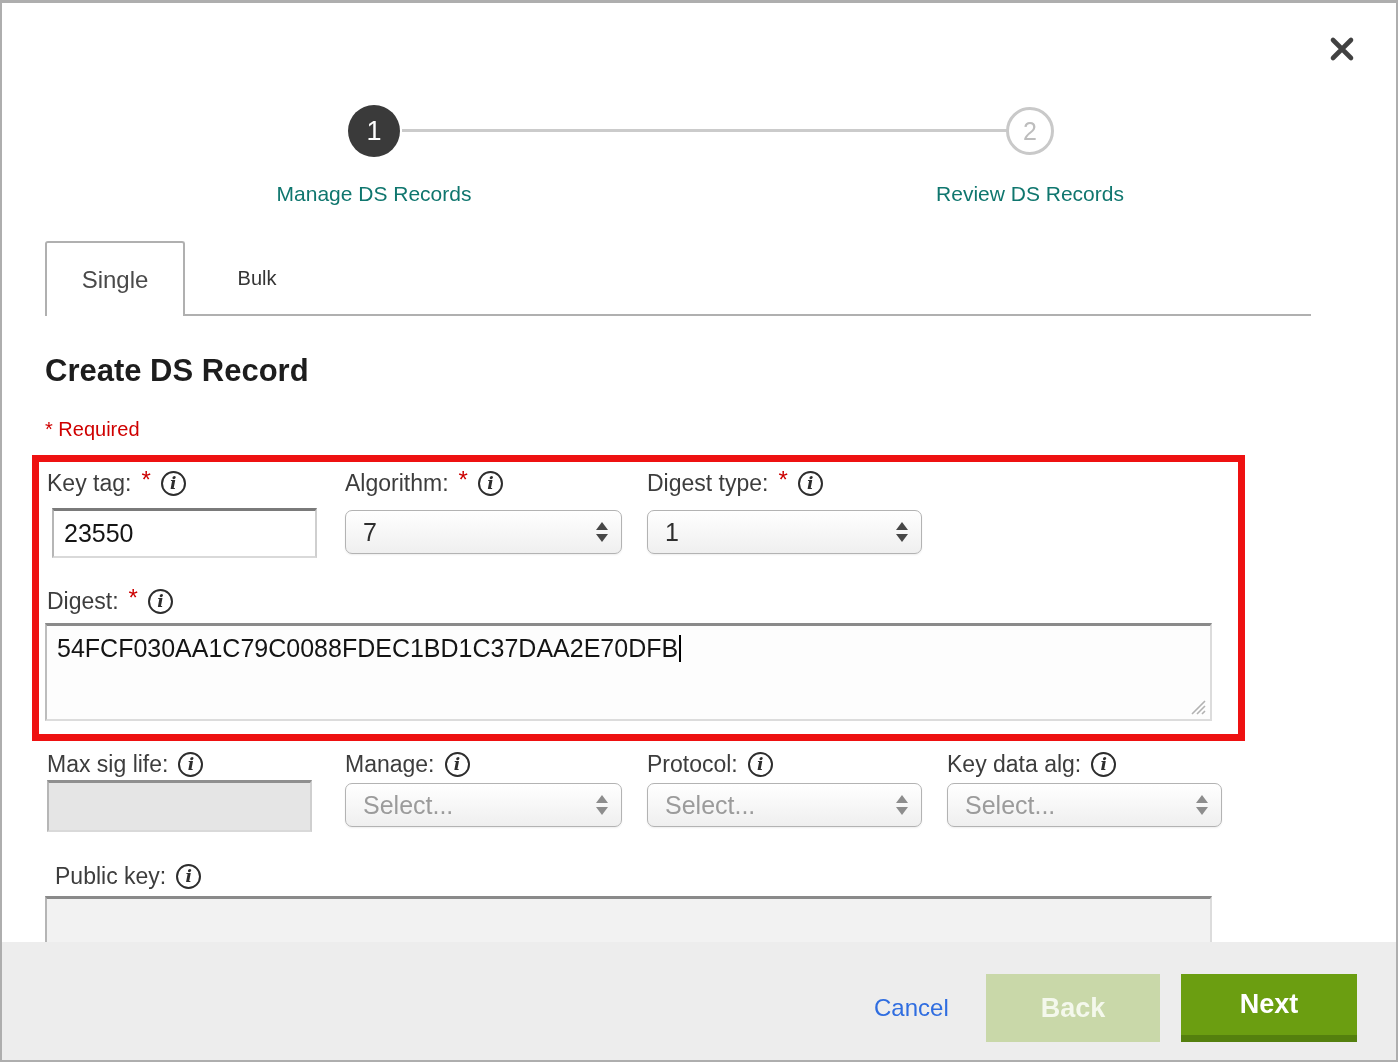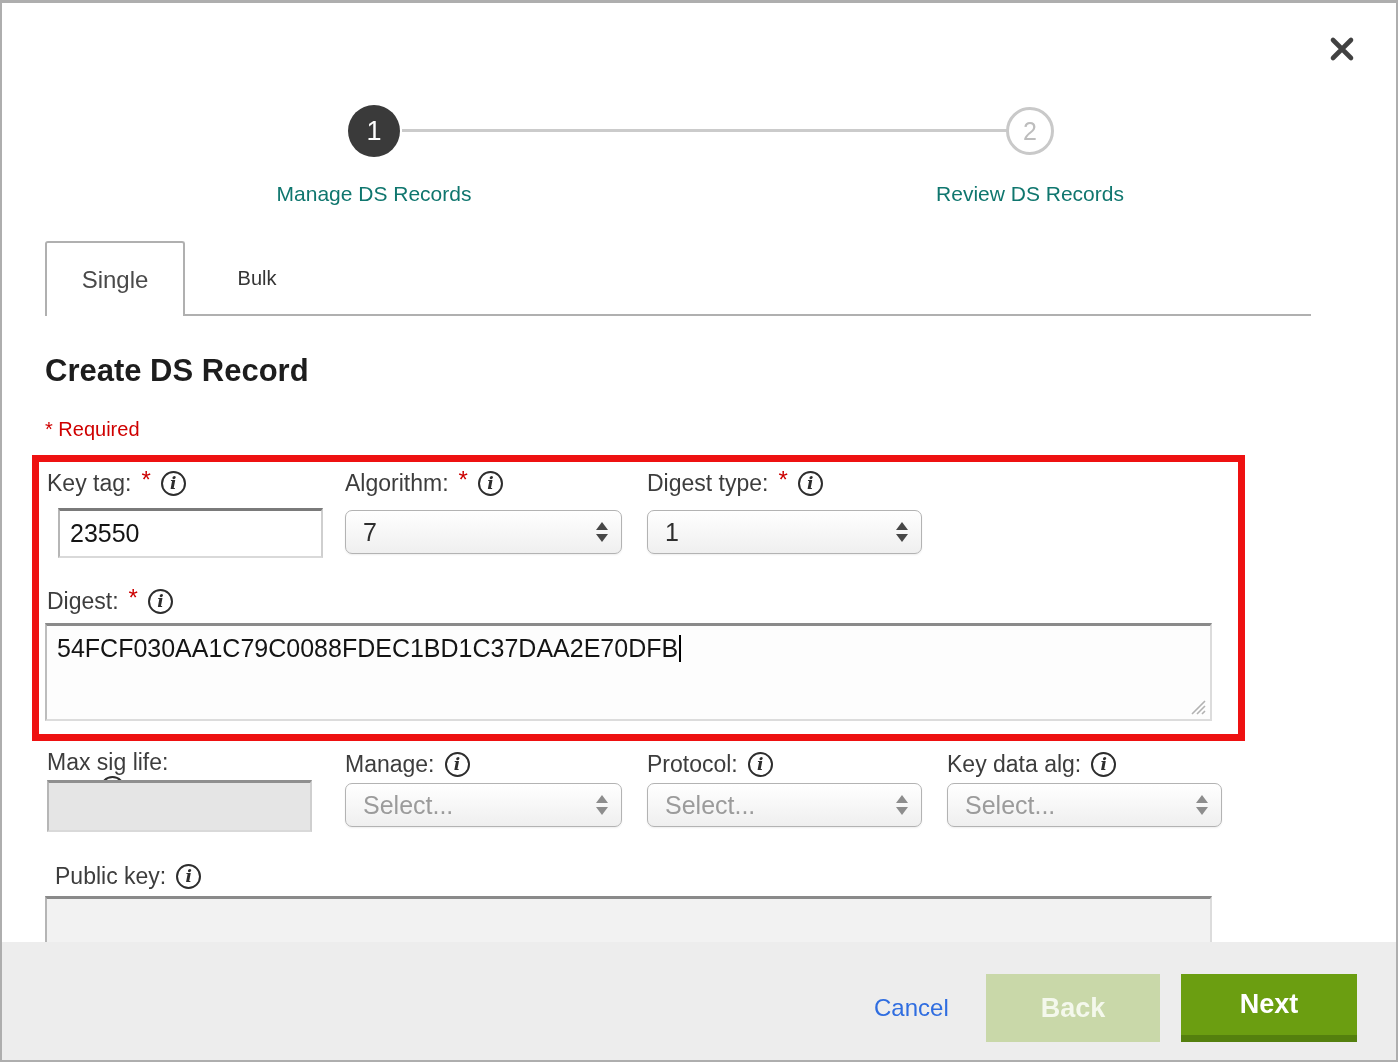--- a/index.html
+++ b/index.html
@@ -112,21 +112,21 @@
     <span>Algorithm:</span>
     <span class="req">*</span>
     <span class="info">i</span>
   </div>
   <div class="field-label" style="left:645px; top:465px;">
     <span>Digest type:</span>
     <span class="req">*</span>
     <span class="info">i</span>
   </div>
 
-  <input class="text-input" style="left: 56px; top: 505px; width: 265px; height: 50px;" value="23550">
+  <input class="text-input" style="left: 50px; top: 505px; width: 265px; height: 50px;" value="23550">
   <div class="select" style="left:343px; top:507px; width:277px; height:44px;">
     <span>7</span>
     <span class="arrows">
         <span class="arr-up"></span>
         <span class="arr-dn"></span>
       </span>
   </div>
   <div class="select" style="left:645px; top:507px; width:275px; height:44px;">
     <span>1</span>
     <span class="arrows">
@@ -140,21 +140,21 @@
     <span class="req">*</span>
     <span class="info">i</span>
   </div>
   <div class="digest-box">
     <span>54FCF030AA1C79C0088FDEC1BD1C37DAA2E70DFB</span><span class="caret"></span>
     <svg class="resize-grip" width="17" height="17" viewBox="0 0 17 17">
       <path d="M2 15 L15 2 M7 15 L15 7 M12 15 L15 12" stroke="#b2b2b2" stroke-width="1.6" fill="none"></path>
     </svg>
   </div>
 
-  <div class="field-label" style="left:45px; top:746px;flex-direction:column;">
+  <div class="field-label" style="left:45px; top:746px;">
     <span>Max sig life:</span>
     <span class="info">i</span>
   </div>
   <div class="field-label" style="left:343px; top:746px;">
     <span>Manage:</span>
     <span class="info">i</span>
   </div>
   <div class="field-label" style="left:645px; top:746px;">
     <span>Protocol:</span>
     <span class="info">i</span>

